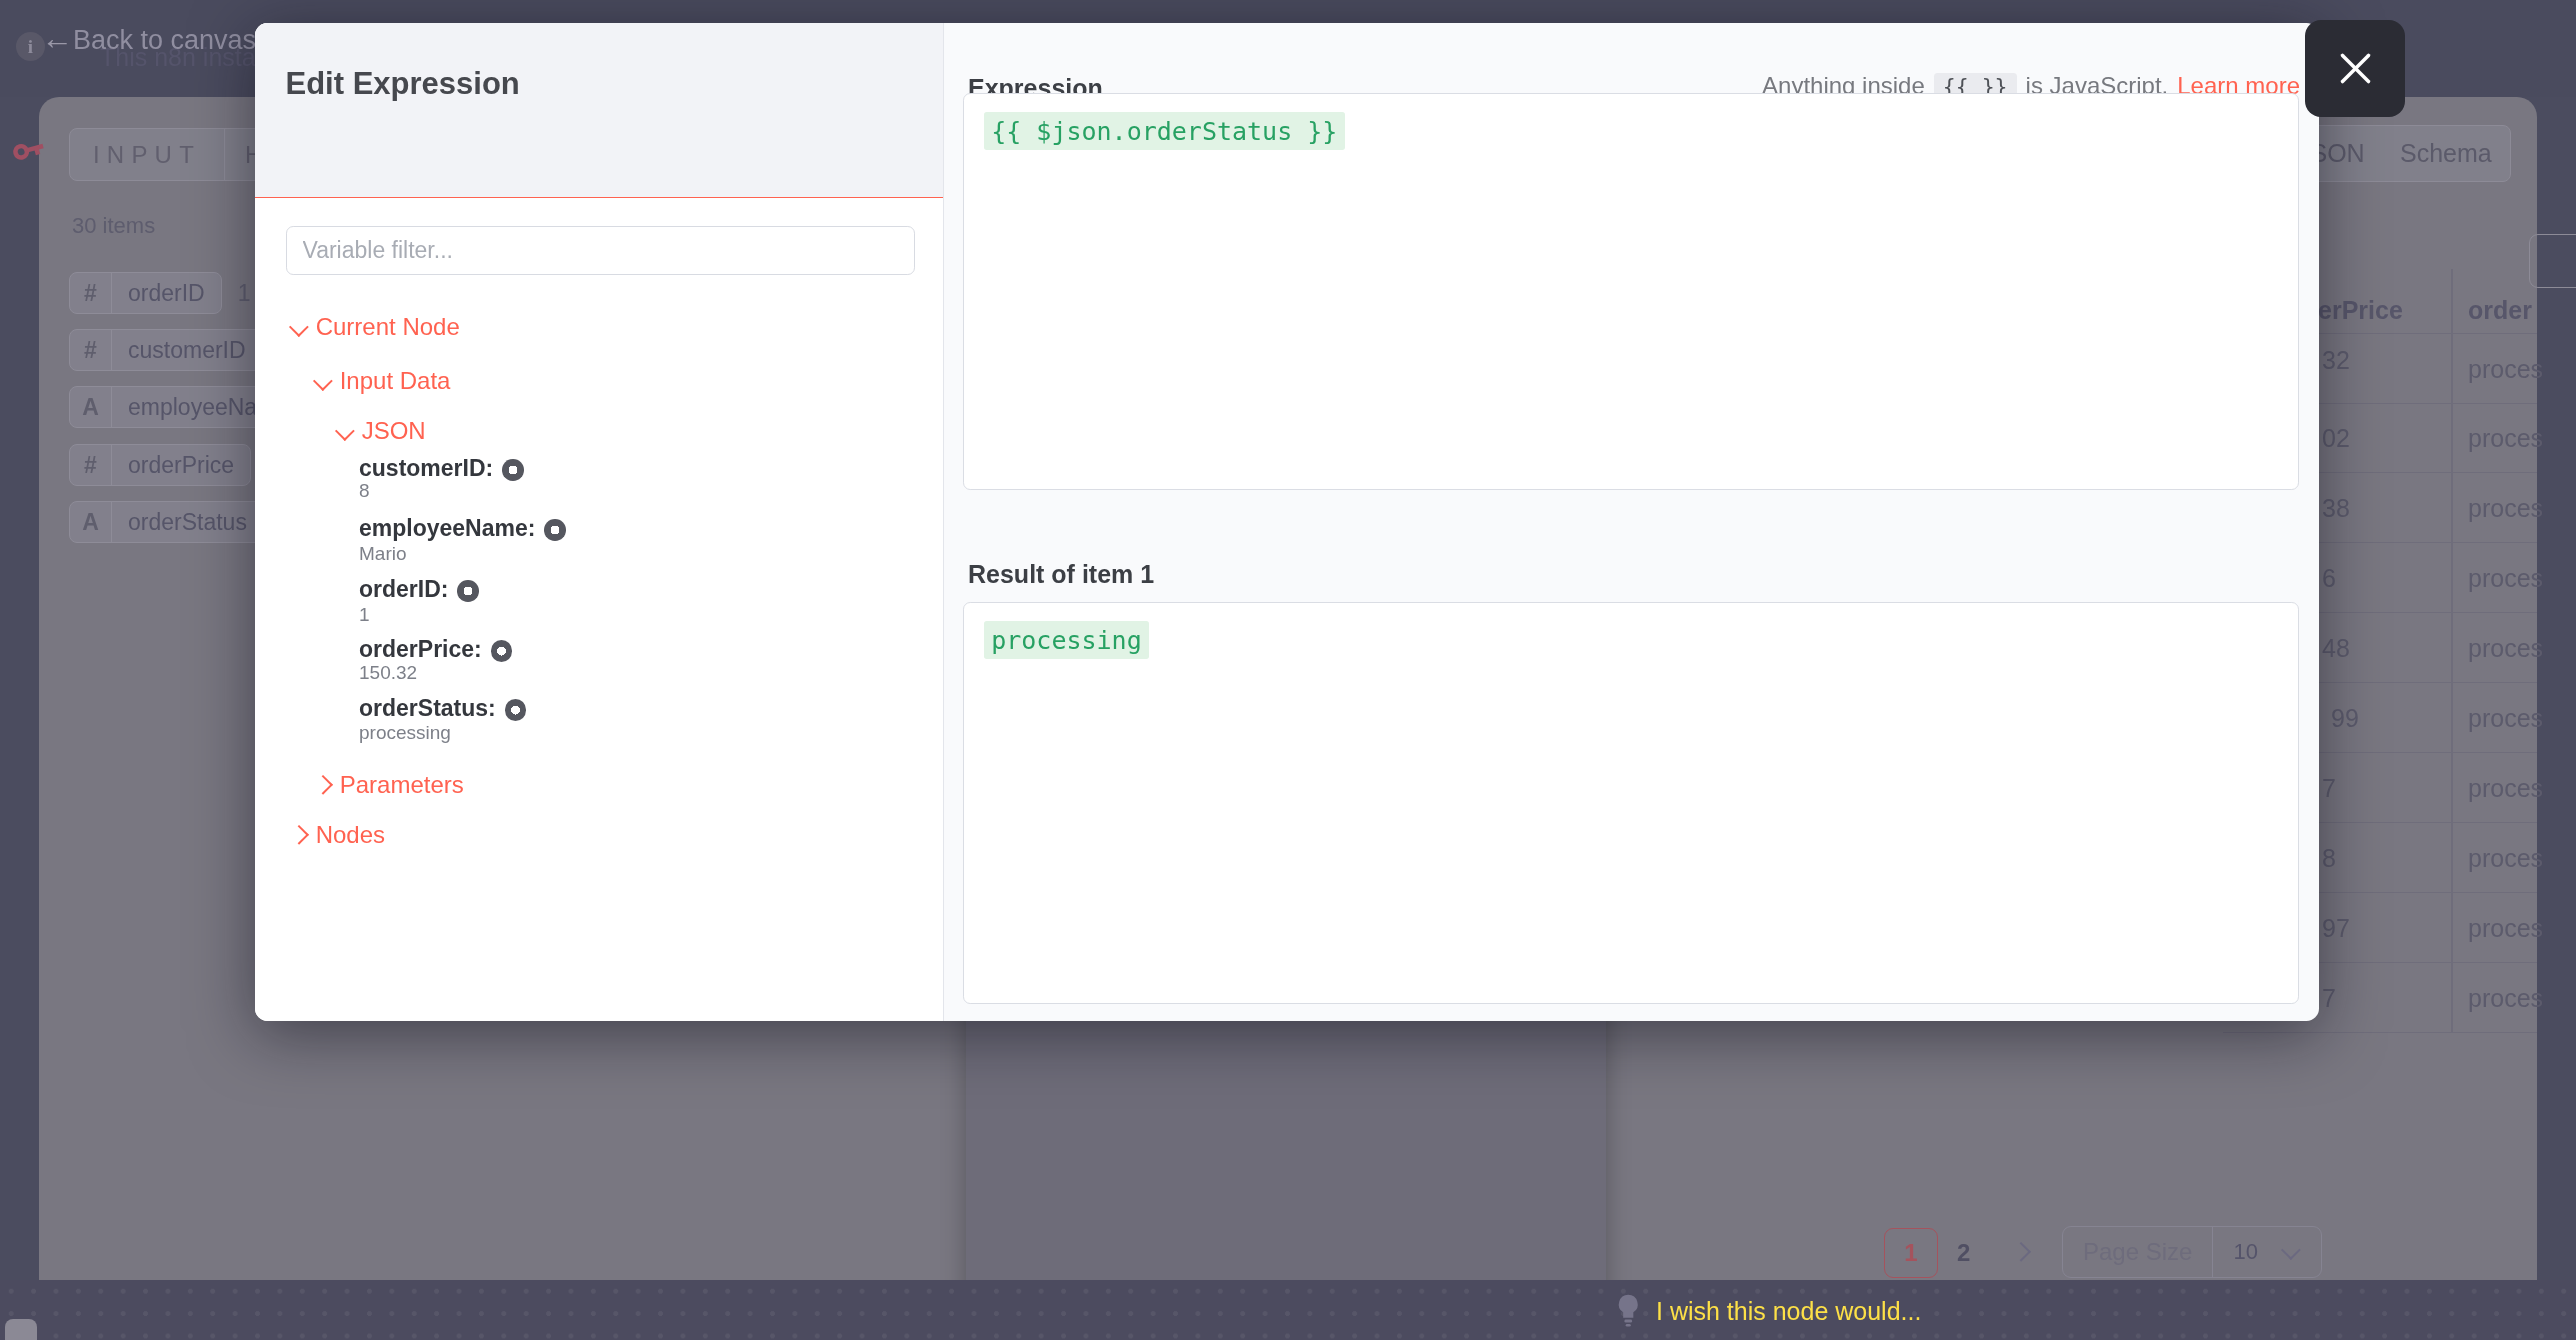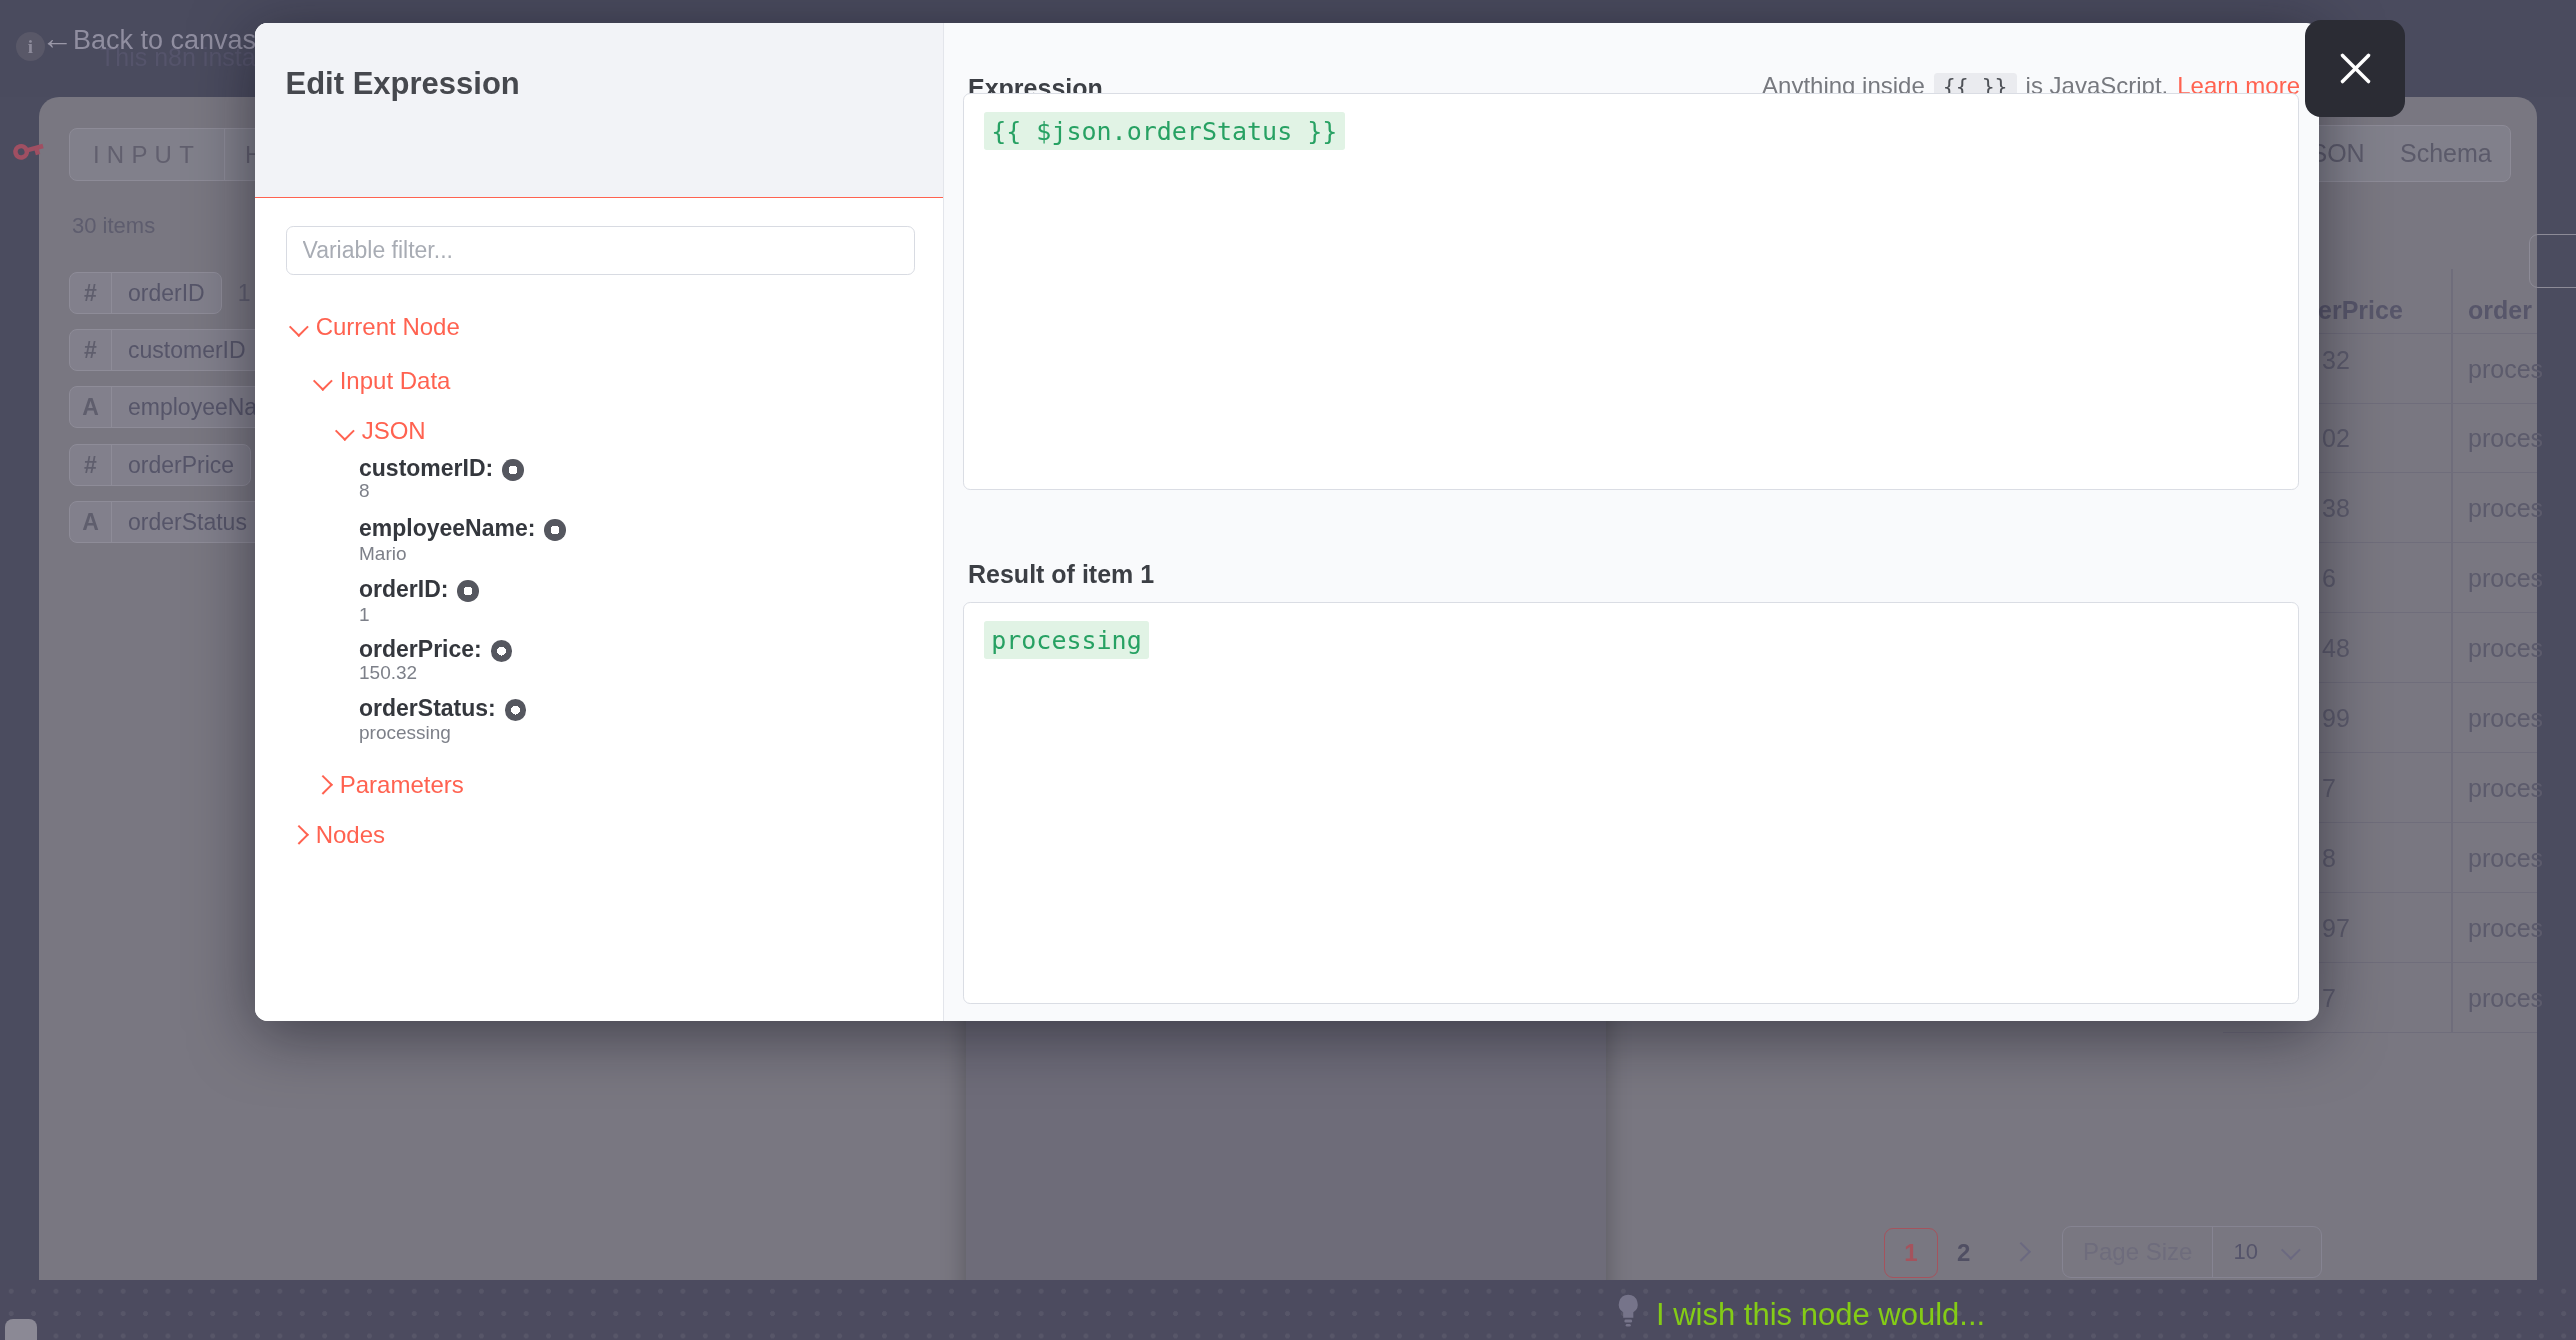--- a/index.html
+++ b/index.html
@@ -44,21 +44,21 @@
     font-size:24px;display:flex;align-items:center;justify-content:center;}
   .pg-num{font-size:24px;font-weight:bold;color:#504f63;}
   .chev{display:inline-block;width:11.7px;height:11.7px;border-right:2.7px solid;border-bottom:2.7px solid;}
   .chev.down{transform:rotate(45deg);}
   .chev.right{transform:rotate(-45deg);}
   .chev.gray{border-color:#6b6980;}
   .pagesize-box{border:1.8px solid #868492;border-radius:9px;display:flex;align-items:center;}
   .ps-label{font-size:24px;color:#6e6c7c;padding:0 20px;height:100%;display:flex;align-items:center;
     border-right:0.9px solid #868492;}
   .ps-value{font-size:22px;color:#55546a;padding-left:20px;}
-  .wish-text{font-size:31px;color:#84cc16;}
+  .wish-text{font-size:25px;color:#fde047;}
   .corner-btn{background:#8b8995;border-radius:8px;}
 
   
   .modal{left:255px;top:23px;width:2064px;height:998px;background:#f9fafc;border-radius:12.5px;
     box-shadow:0 12.5px 63px rgba(12,12,24,0.5);z-index:10;}
   .modal-left{left:0;top:0;width:688px;height:998px;background:#ffffff;
     border-right:0.9px solid #e3e5eb;border-radius:12.5px 0 0 12.5px;}
   .modal-left-header{left:0;top:0;width:688px;height:174px;background:#f2f3f7;
     border-bottom:1.8px solid #ff6250;border-radius:12.5px 0 0 0;}
   .modal-title{font-size:31px;font-weight:600;color:#46484e;}
@@ -161,21 +161,21 @@
   </div>
   <div class="abs tbl-row" style="left:2223px;top:542px;width:314px;height:70px;">
     <span class="abs tbl-cell" style="left:99px;top:21.5px;">6</span>
     <span class="abs tbl-cell" style="left:245px;top:21.5px;">proces</span>
   </div>
   <div class="abs tbl-row" style="left:2223px;top:612px;width:314px;height:70px;">
     <span class="abs tbl-cell" style="left:99px;top:21.5px;">48</span>
     <span class="abs tbl-cell" style="left:245px;top:21.5px;">proces</span>
   </div>
   <div class="abs tbl-row" style="left:2223px;top:682px;width:314px;height:70px;">
-    <span class="abs tbl-cell" style="left:99px;top:21.5px;">99</span>
+    <span class="abs tbl-cell" style="left:108px;top:21.5px;">99</span>
     <span class="abs tbl-cell" style="left:245px;top:21.5px;">proces</span>
   </div>
   <div class="abs tbl-row" style="left:2223px;top:752px;width:314px;height:70px;">
     <span class="abs tbl-cell" style="left:99px;top:21.5px;">7</span>
     <span class="abs tbl-cell" style="left:245px;top:21.5px;">proces</span>
   </div>
   <div class="abs tbl-row" style="left:2223px;top:822px;width:314px;height:70px;">
     <span class="abs tbl-cell" style="left:99px;top:21.5px;">8</span>
     <span class="abs tbl-cell" style="left:245px;top:21.5px;">proces</span>
   </div>

